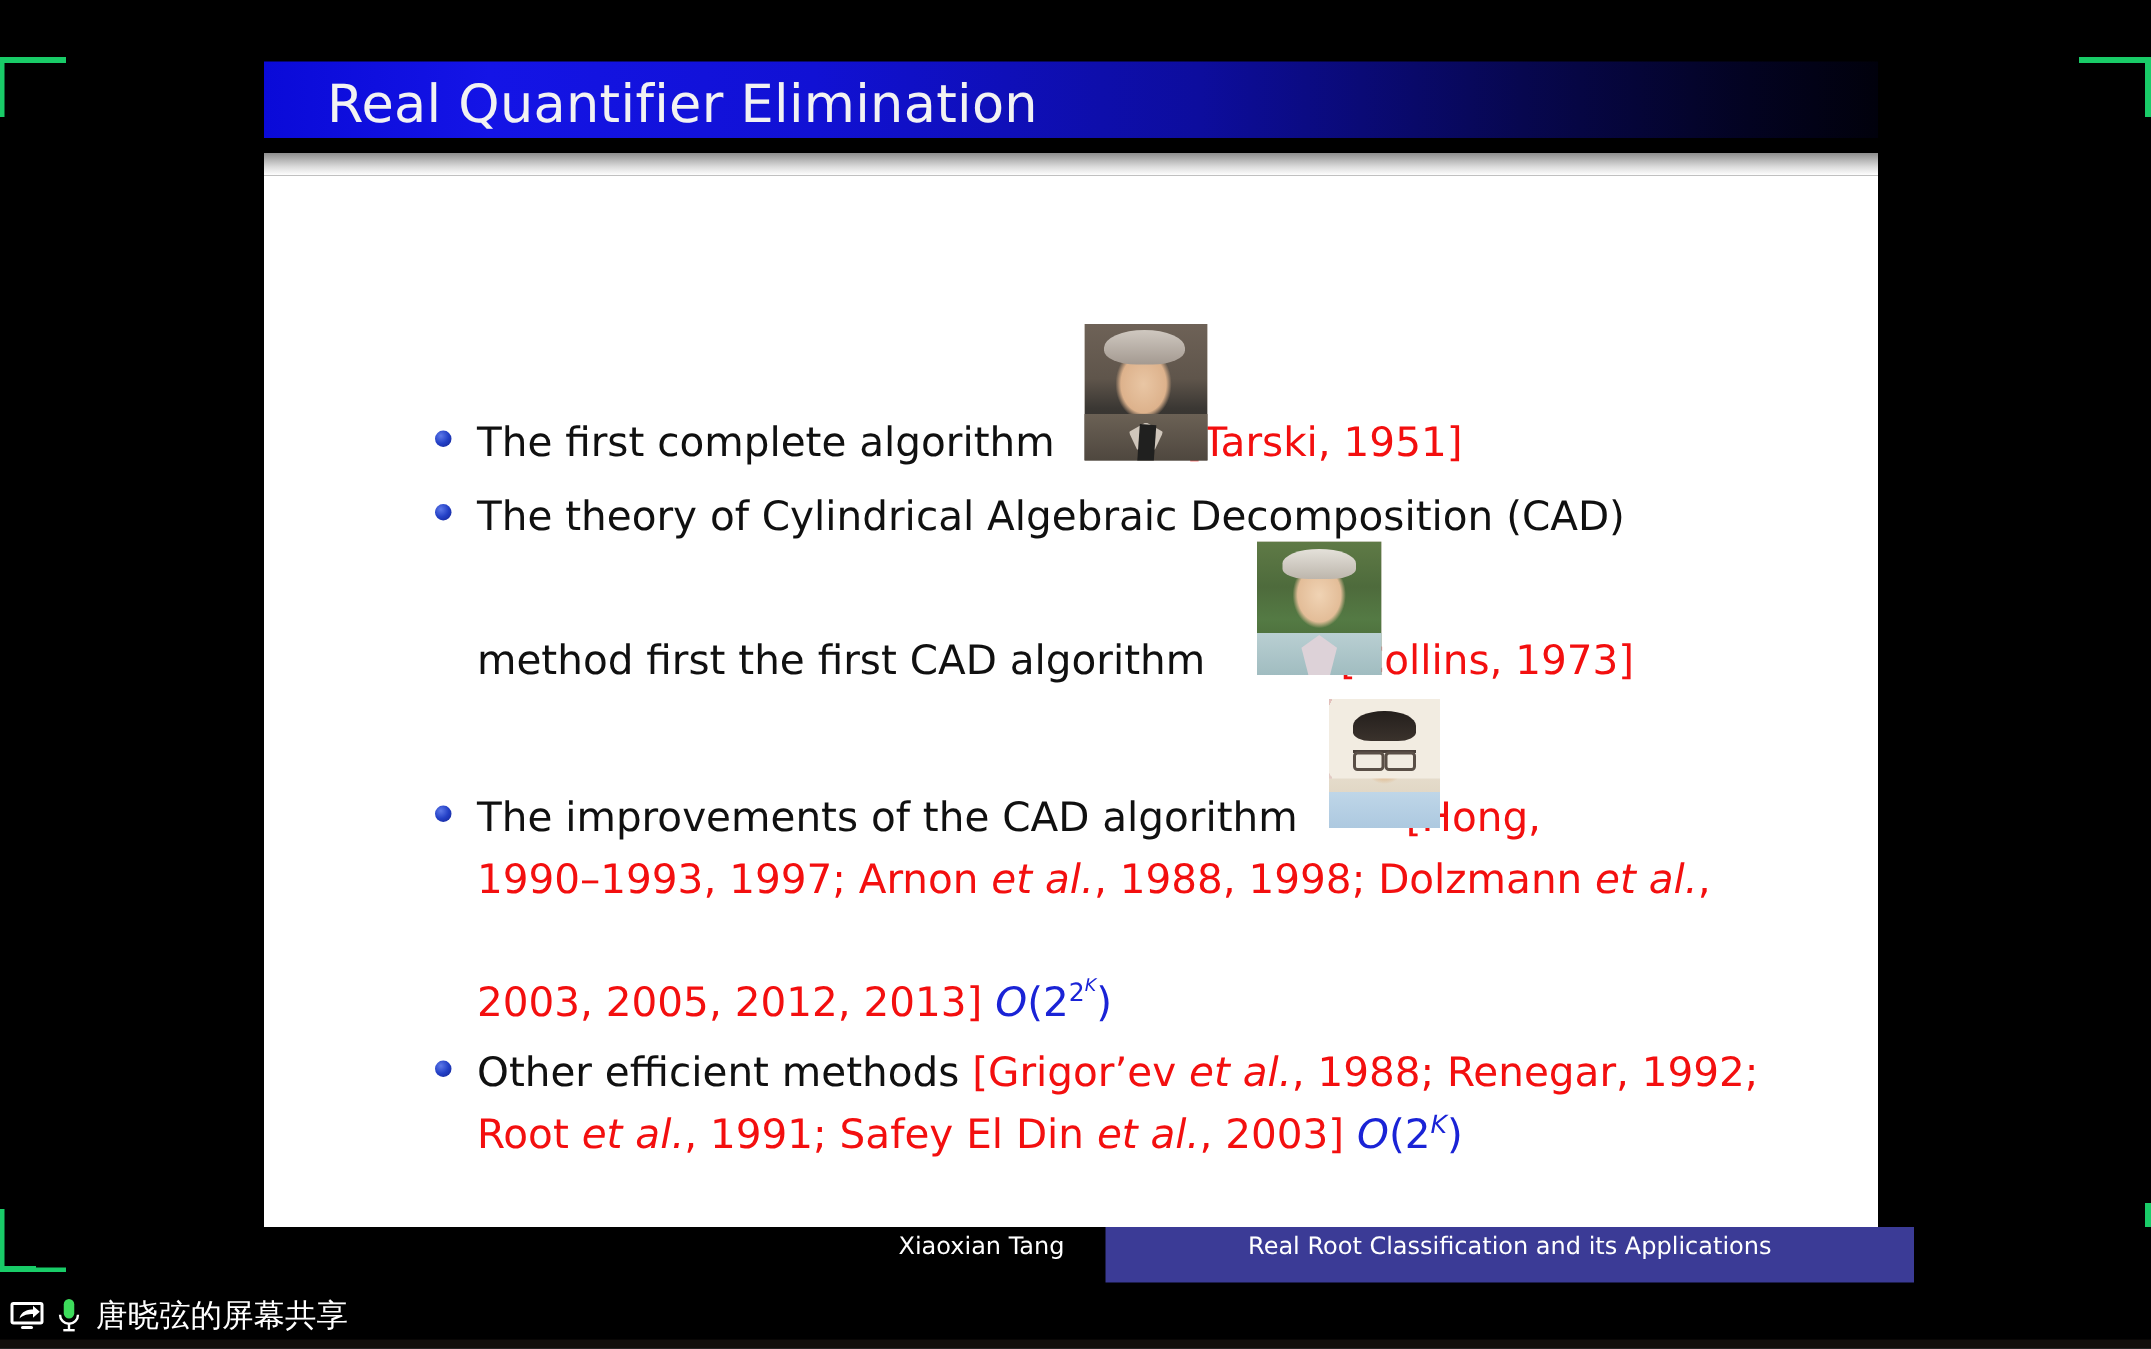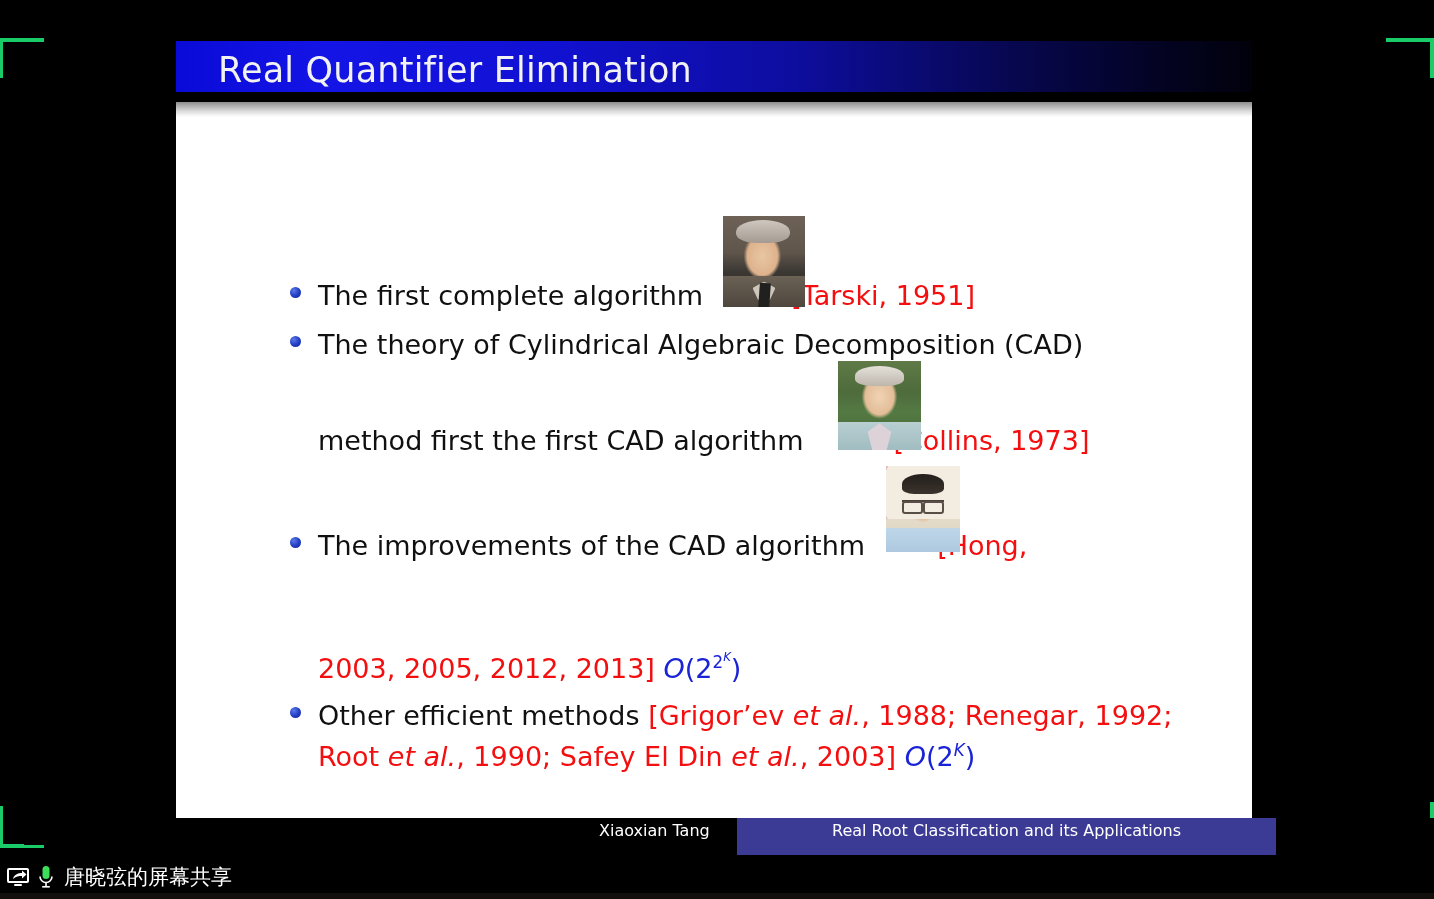--- a/index.html
+++ b/index.html
@@ -323,33 +323,33 @@
     <div class="bullet-row" style="left:142px; top:303px;">
       <span class="btext">
         <span>method first the first CAD algorithm</span><span style="display:inline-block; width:90px;"></span><span class="red">[Collins, 1973]</span>
       </span>
     </div>
 
     <div class="bullet-row" style="left:114px; top:408px;">
       <span class="bullet-dot"></span>
       <span class="btext wrap" style="width:870px;">
         <span>The improvements of the CAD algorithm</span><span style="display:inline-block; width:72px;"></span><span class="red">[Hong,</span><br>
-        <br>
+        <span class="red"><span>1990–1993, 1997; Arnon </span><span class="ital">et al.</span><span>, 1988, 1998; Dolzmann </span><span class="ital">et al.</span><span>,</span></span><br>
         <br>
         <span class="red">2003, 2005, 2012, 2013]</span>
         <span class="blue ital"><span>O</span><span style="font-style:normal;">(</span><span style="font-style:normal;">2</span><sup class="exp"><span style="font-style:normal;">2</span><sup class="exp">K</sup></sup><span style="font-style:normal;">)</span></span>
       </span>
     </div>
 
     <div class="bullet-row" style="left:114px; top:578px;">
       <span class="bullet-dot"></span>
       <span class="btext wrap" style="width:880px;">
         <span>Other efficient methods</span>
         <span class="red"><span>[Grigor’ev </span><span class="ital">et al.</span><span>, 1988; Renegar, 1992;</span></span><br>
-        <span class="red"><span>Root </span><span class="ital">et al.</span><span>, 1990; Safey El Din </span><span class="ital">et al.</span><span>, 2003]</span></span>
+        <span class="red"><span>Root </span><span class="ital">et al.</span><span>, 1991; Safey El Din </span><span class="ital">et al.</span><span>, 2003]</span></span>
         <span class="blue ital"><span>O</span><span style="font-style:normal;">(</span><span style="font-style:normal;">2</span><sup class="exp">K</sup><span style="font-style:normal;">)</span></span>
       </span>
     </div>
 
     <div class="portrait" id="photo-tarski" style="left:547px; top:99px;">
       <div class="ph"></div>
       <div class="hair"></div>
         <div class="suit"></div>
         <div class="shirt"></div>
         <div class="tie"></div>

